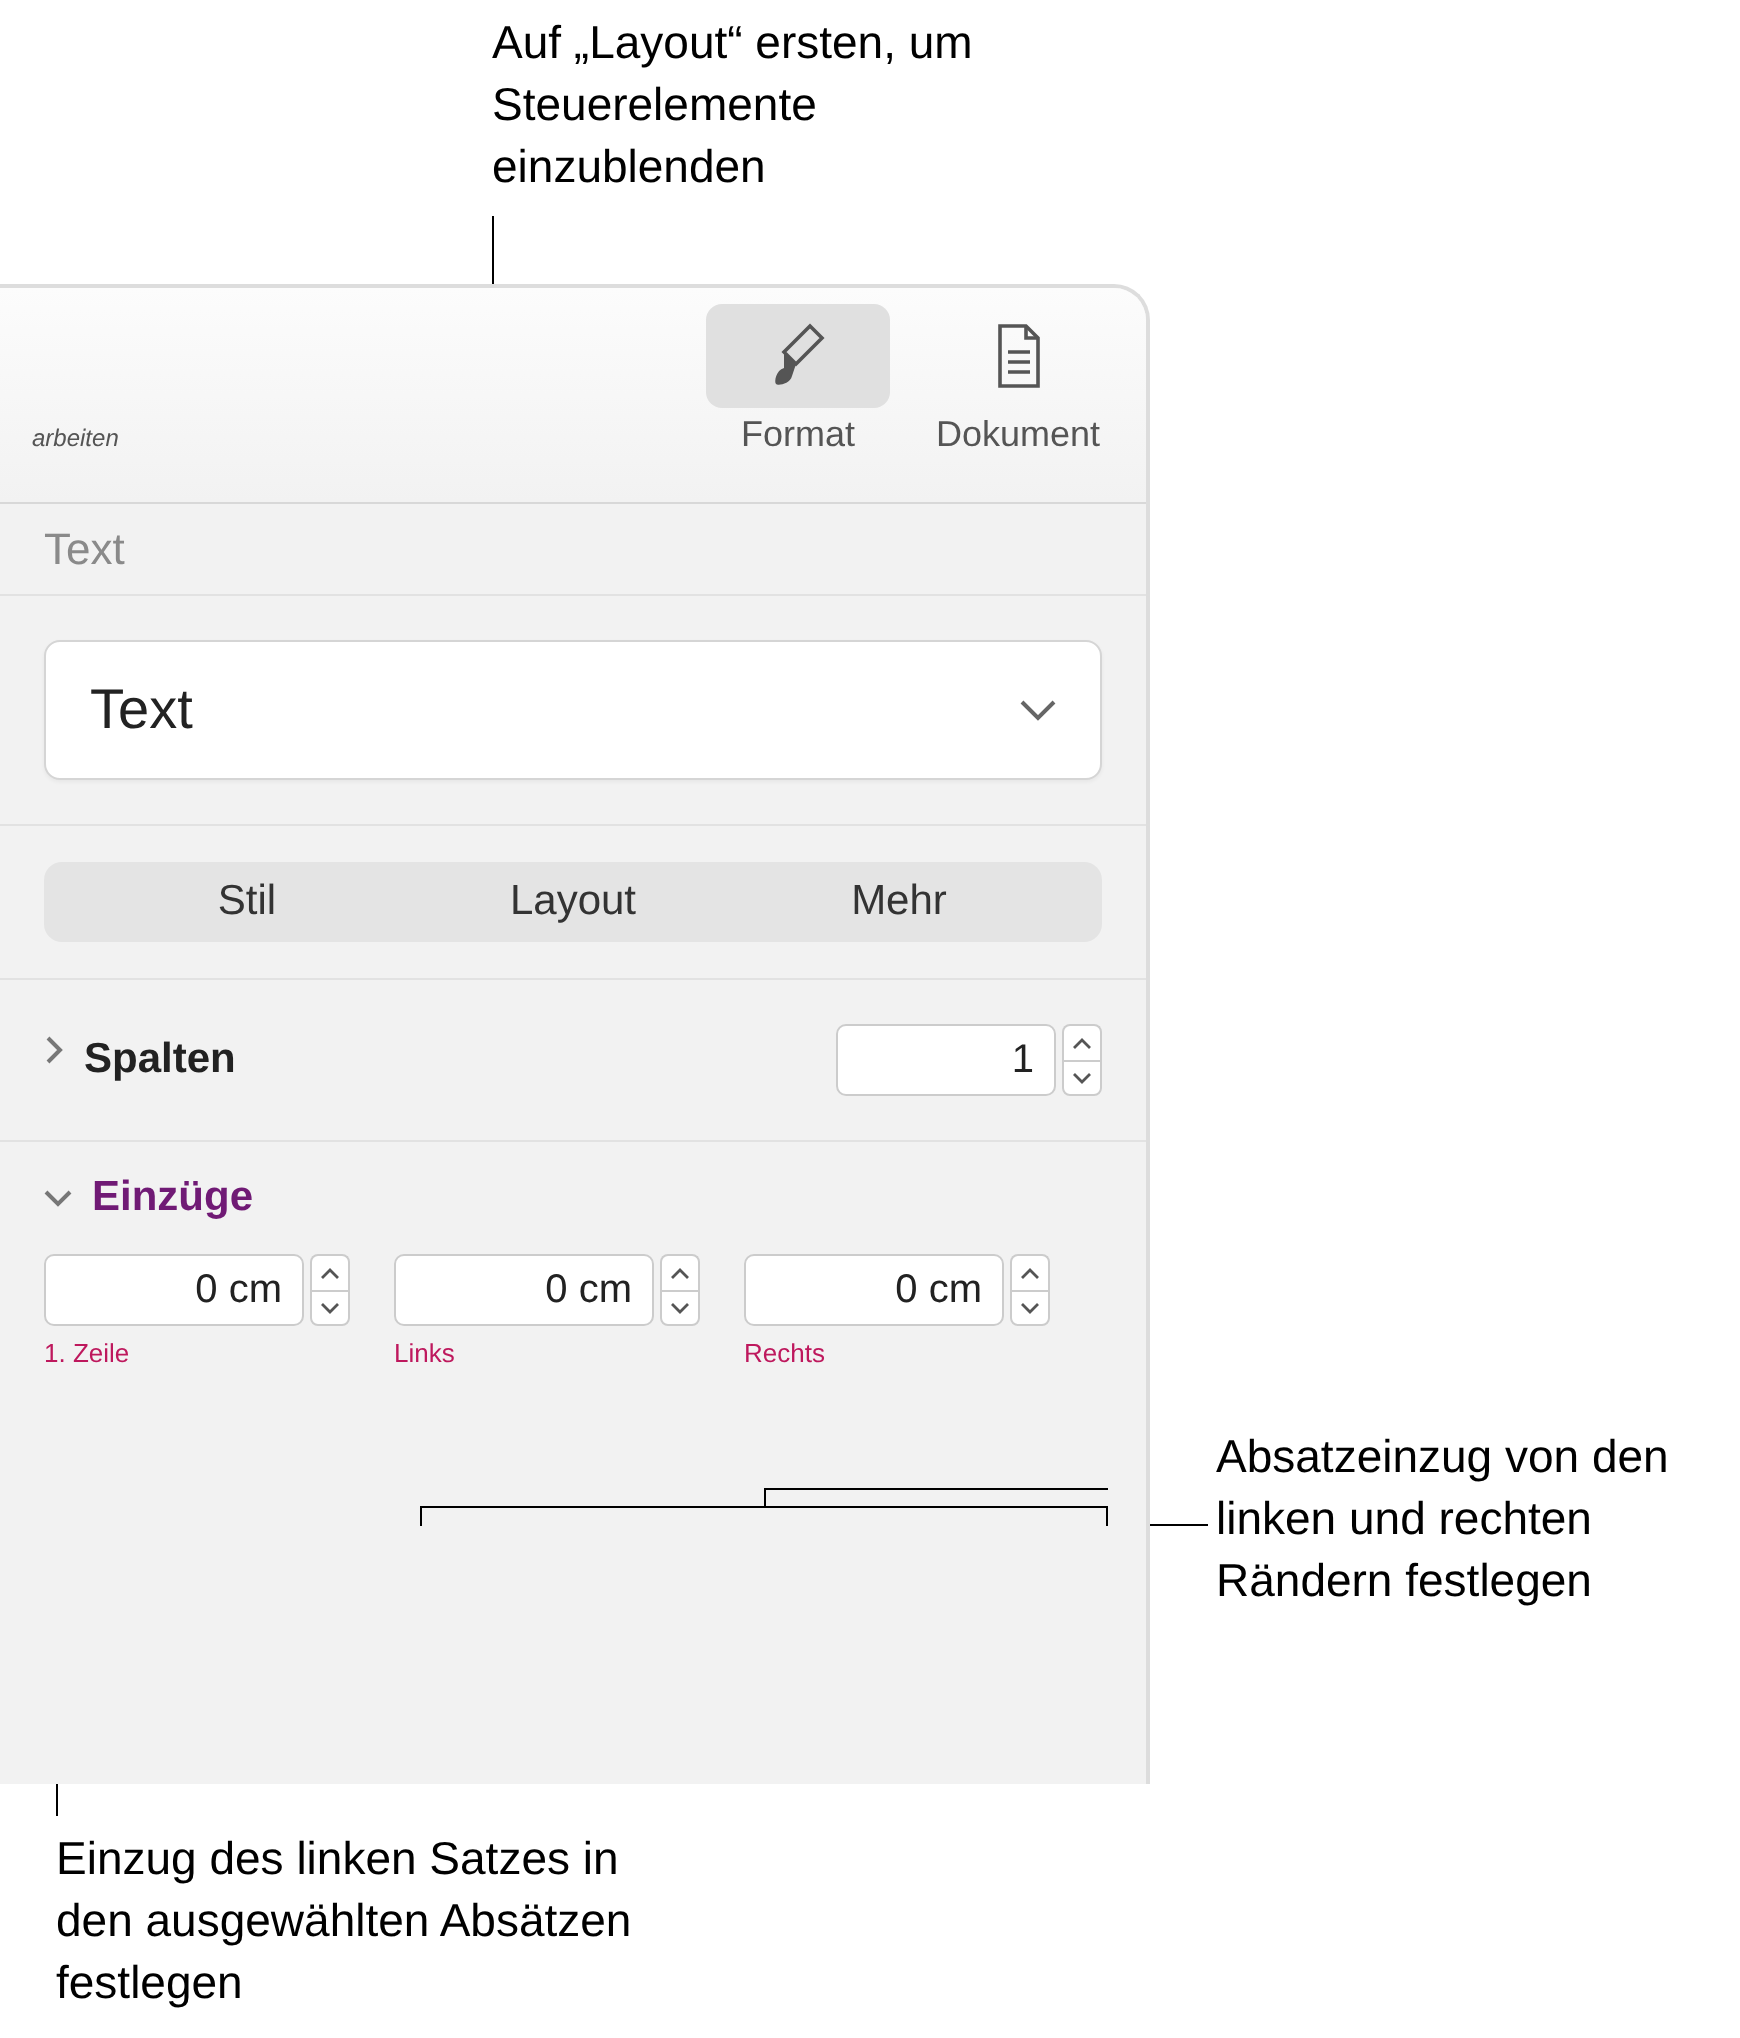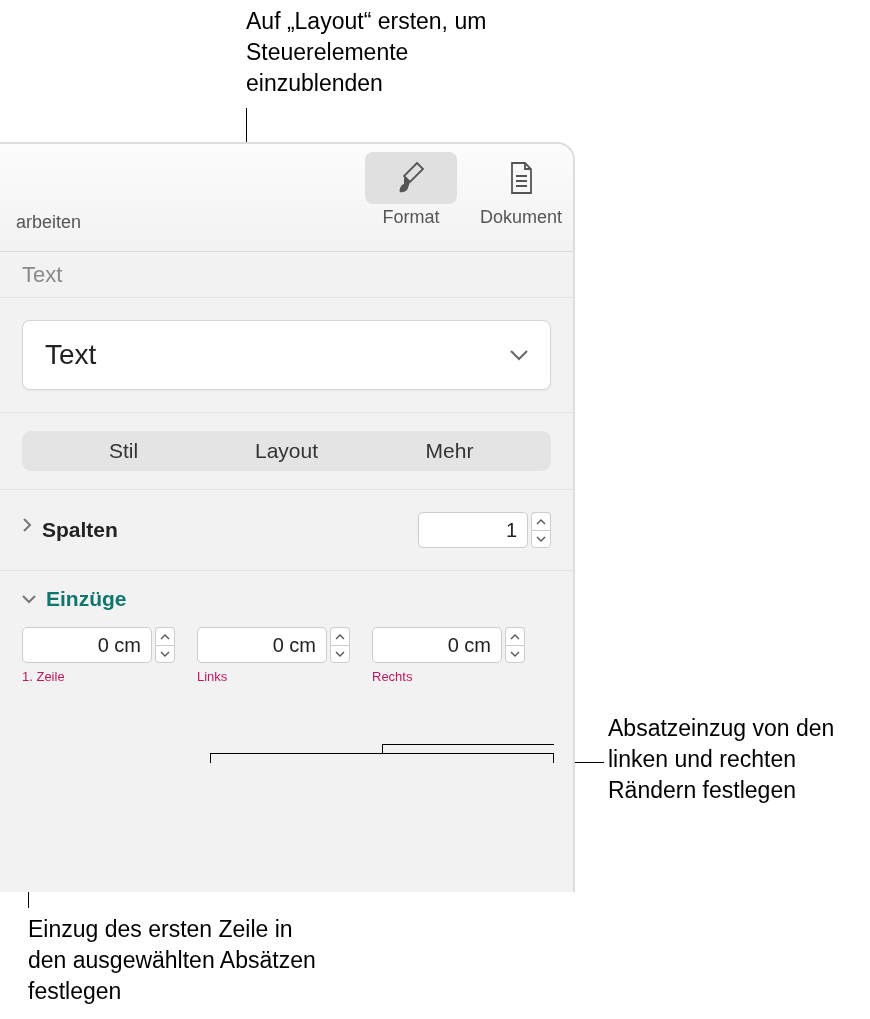--- a/index.html
+++ b/index.html
@@ -40,29 +40,30 @@
     }
     .toolbar {
       height: 108px;
       background: linear-gradient(#fcfcfc, #f2f2f2);
       display: flex;
       align-items: center;
       border-bottom: 1px solid #d8d8d8;
       position: relative;
     }
     .toolbar-left-label {
-      font-size: 18px;
+      font-size: 12px;
       color: #555;
       position: absolute;
       top: 68px;
       left: 16px;
+      font-style: italic;
     }
     .toolbar-right {
       position: absolute;
-      right: 6px;
+      right: 18px;
       top: 8px;
       display: flex;
       gap: 18px;
       align-items: flex-start;
     }
     .toolbar-btn {
       display: flex;
       flex-direction: column;
       align-items: center;
       gap: 3px;
@@ -202,21 +203,21 @@
     }
     .indent-header {
       display: flex;
       align-items: center;
       gap: 10px;
       margin-bottom: 16px;
     }
     .indent-header .label {
       font-size: 21px;
       font-weight: 600;
-      color: #0f766e;
+      color: #701a75;
     }
     .indent-fields {
       display: flex;
       gap: 22px;
     }
     .indent-col {
       display: flex;
       flex-direction: column;
       gap: 6px;
     }
@@ -235,21 +236,21 @@
   </style>
 </head>
 <body>
 
 <div class="callout" style="left:246px; top:6px; width:260px;">Auf „Layout“ ersten, um Steuerelemente einzublenden</div>
 <div class="callout-line" style="left:246px; top:108px; width:1px; height:548px;"></div>
 
 <div class="callout" style="left:608px; top:713px; width:250px;">Absatzeinzug von den linken und rechten Rändern festlegen</div>
 <div class="callout-line" style="left:554px; top:762px; width:50px; height:1px;"></div>
 
-<div class="callout" style="left:28px; top:914px; width:300px;">Einzug des ersten Zeile in den ausgewählten Absätzen festlegen</div>
+<div class="callout" style="left:28px; top:914px; width:300px;">Einzug des linken Satzes in den ausgewählten Absätzen festlegen</div>
 <div class="callout-line" style="left:28px; top:846px; width:1px; height:62px;"></div>
 
 <div class="panel-wrapper">
 
   <div class="toolbar">
     <div class="toolbar-left-label">arbeiten</div>
     <div class="toolbar-right">
       <div class="toolbar-btn active">
         <div class="icon-box">
           <svg class="icon" width="32" height="36" viewBox="0 0 32 36" fill="none" stroke="#555" stroke-width="1.8">

